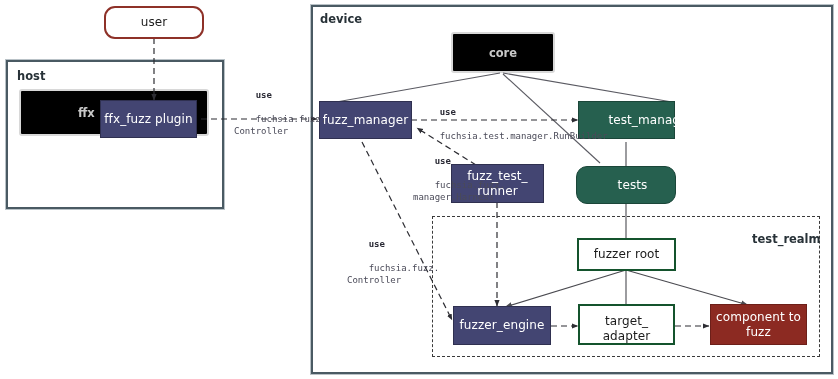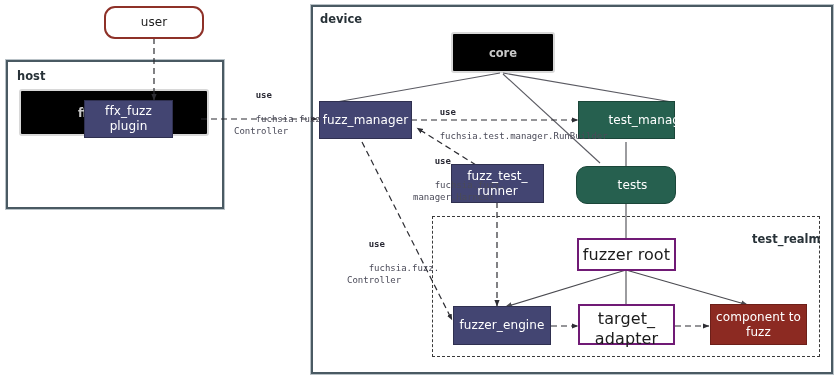--- a/index.html
+++ b/index.html
@@ -96,22 +96,22 @@
   }
   .n-maroon {
     background: #8c2a22;
     color: #ffffff;
     border: 1px solid #6d1f19;
     font-size: 12px;
   }
   .n-white-red {
     background: #ffffff;
     color: #1b1b1b;
-    border: 2px solid #701a75;
-    font-size: 16px;
+    border: 2px solid #14532d;
+    font-size: 12px;
   }
   .n-white-red-round {
     background: #ffffff;
     color: #1b1b1b;
     border: 2px solid #8e3128;
     border-radius: 11px;
     font-size: 12px;
   }
   
   .edge-label {
@@ -190,21 +190,21 @@
 
     <path d="M551,326 L578,326" stroke="#2d2d33" stroke-width="1.2" fill="none" stroke-dasharray="6,4" marker-end="url(#arrow)"></path>
 
     <path d="M675,326 L709,326" stroke="#2d2d33" stroke-width="1.2" fill="none" stroke-dasharray="6,4" marker-end="url(#arrow)"></path>
   </svg>
 
   <div class="node n-white-red-round" style="left:104px; top:6px; width:100px; height:33px;">
     <span>user</span>
   </div>
 
-  <div class="node n-blue" style="left:84px; top:100px; width:89px; height:38px;">
+  <div class="node n-blue" style="left:100px; top:100px; width:97px; height:38px;">
     <span>ffx_fuzz plugin</span>
   </div>
 
   <div class="node n-blue" style="left:319px; top:101px; width:93px; height:38px;">
     <span>fuzz_manager</span>
   </div>
 
   <div class="node n-green" style="left:578px; top:101px; width:97px; height:38px;padding-left:48px;">
     <span>test_manager</span>
   </div>

